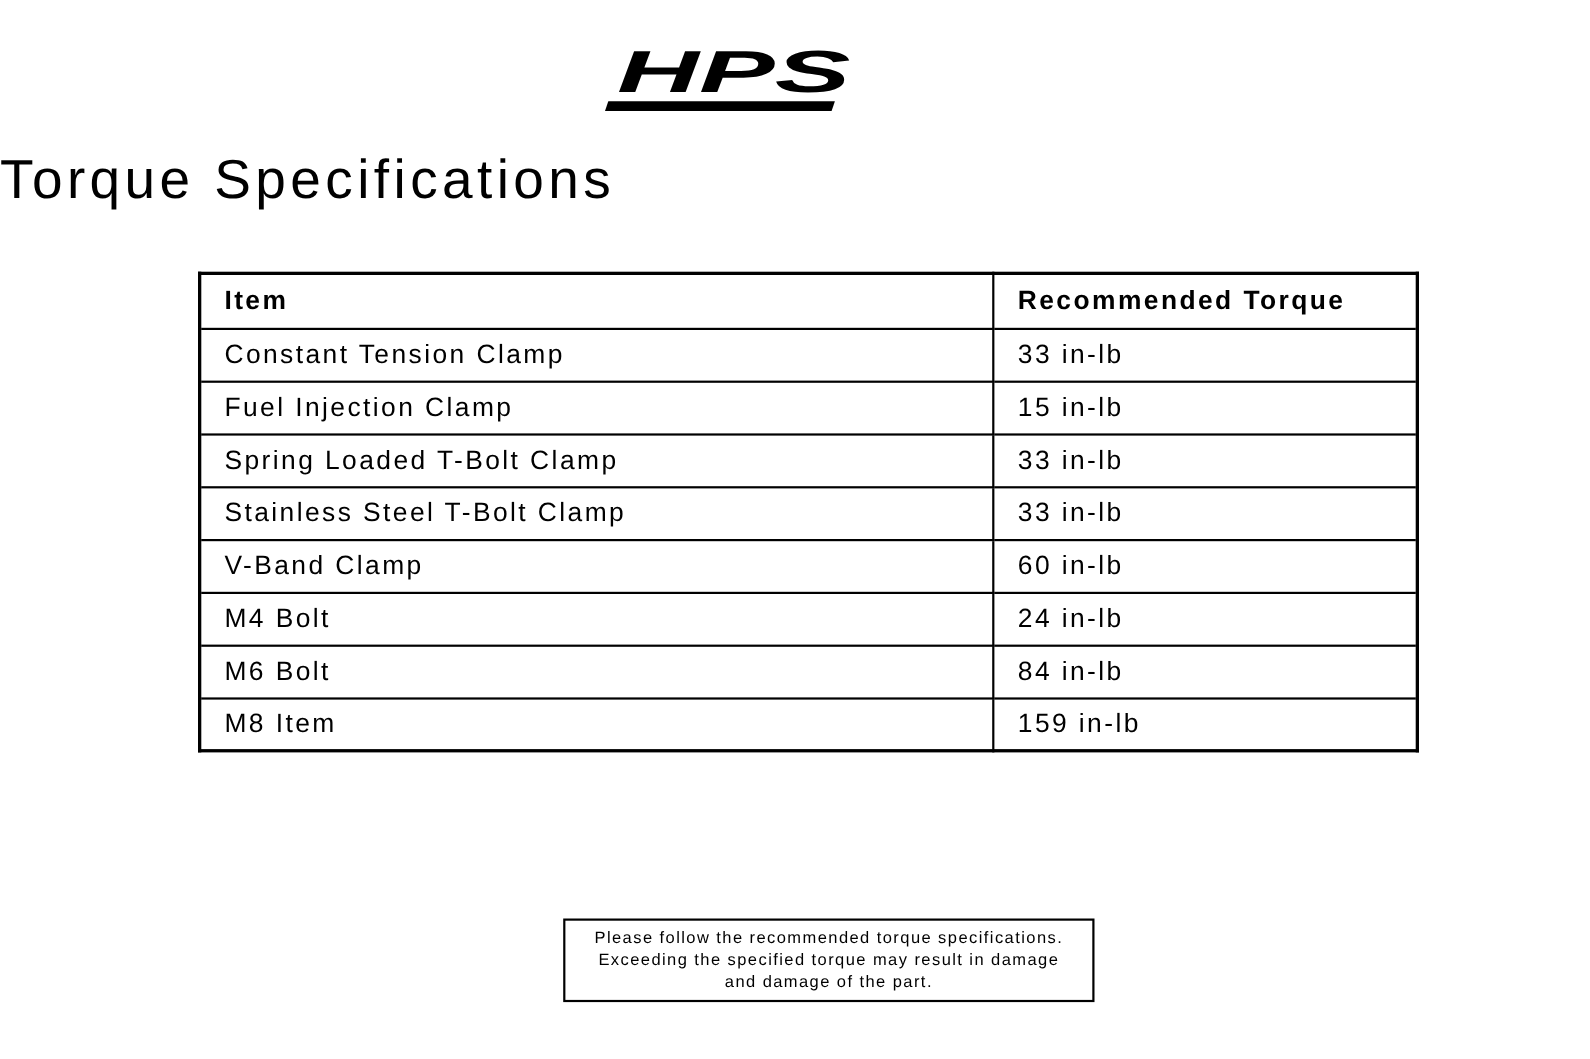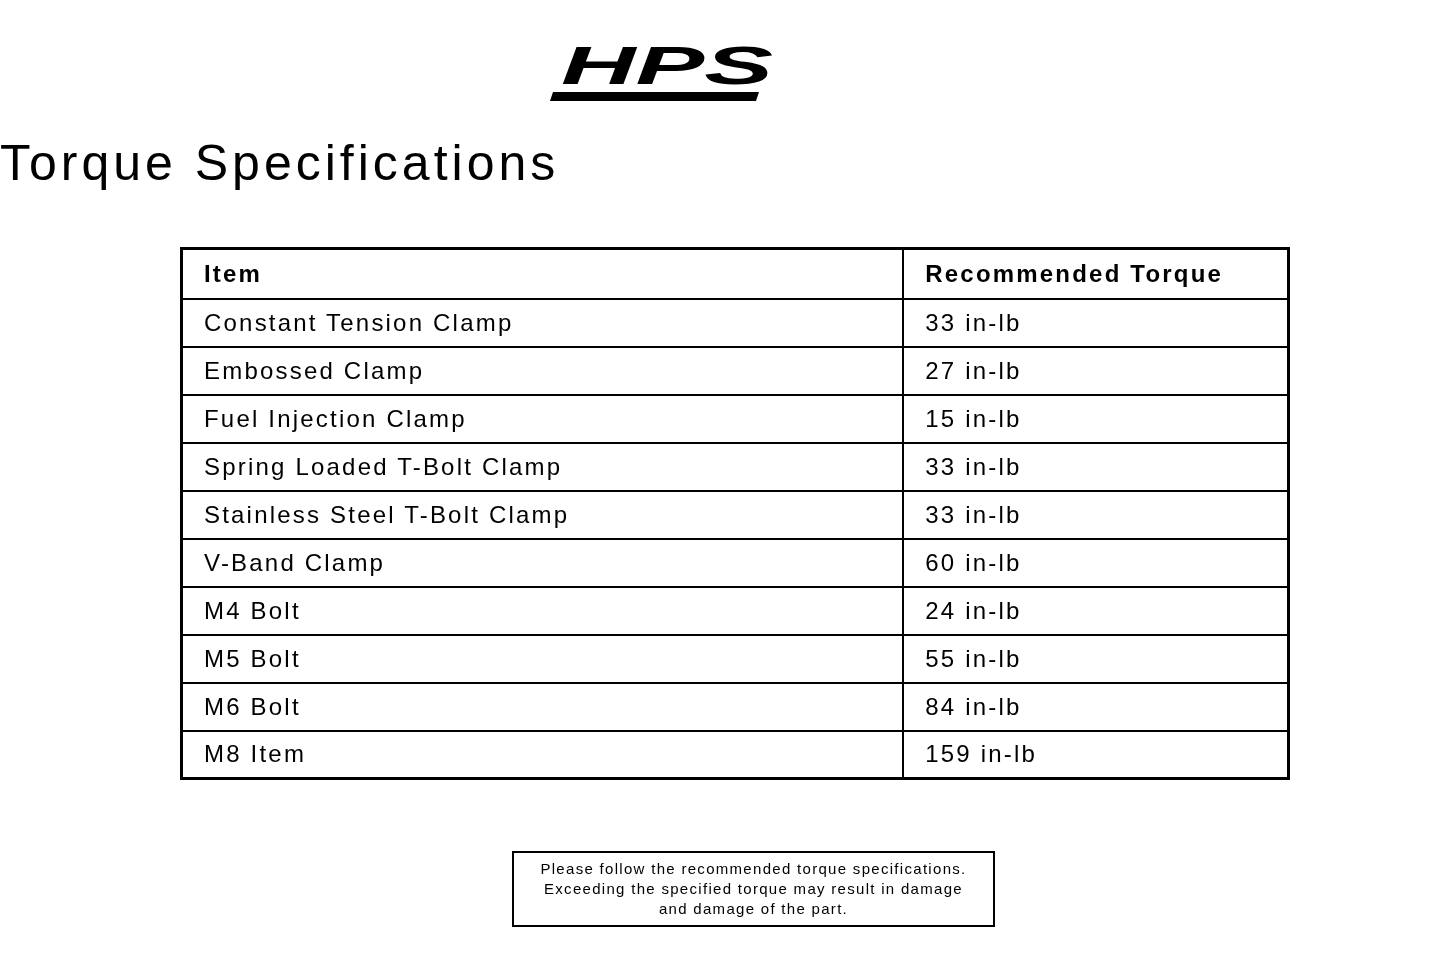--- a/index.html
+++ b/index.html
@@ -82,21 +82,20 @@
     border: 2px solid #000000;
     display: flex;
     flex-direction: column;
     justify-content: center;
     align-items: center;
     text-align: center;
     font-size: 15px;
     letter-spacing: 1.3px;
     line-height: 20px;
     color: #000000;
-    margin-top: 16px;
   }
 </style>
 </head>
 <body>
 
 <div class="page">
 
   <div class="logo">
     <svg width="250" height="80" viewBox="0 0 250 80">
       <text x="32" y="48" font-family="'Liberation Sans', sans-serif" font-size="54" font-weight="bold" font-style="italic" textLength="212" lengthAdjust="spacingAndGlyphs" fill="#000000">HPS</text>
@@ -116,46 +115,38 @@
         <th>Item</th>
         <th>Recommended Torque</th>
       </tr>
     </thead>
     <tbody>
       <tr>
         <td>Constant Tension Clamp</td>
         <td>33 in-lb</td>
       </tr>
       <tr>
-        <td>Embossed Clamp</td>
-        <td>27 in-lb</td>
-      </tr>
-      <tr>
         <td>Fuel Injection Clamp</td>
         <td>15 in-lb</td>
       </tr>
       <tr>
         <td>Spring Loaded T-Bolt Clamp</td>
         <td>33 in-lb</td>
       </tr>
       <tr>
         <td>Stainless Steel T-Bolt Clamp</td>
         <td>33 in-lb</td>
       </tr>
       <tr>
         <td>V-Band Clamp</td>
         <td>60 in-lb</td>
       </tr>
       <tr>
         <td>M4 Bolt</td>
         <td>24 in-lb</td>
-      </tr>
-      <tr>
-        <td>M5 Bolt</td>
-        <td>55 in-lb</td>
       </tr>
       <tr>
         <td>M6 Bolt</td>
         <td>84 in-lb</td>
       </tr>
       <tr>
         <td>M8 Item</td>
         <td>159 in-lb</td>
       </tr>
     </tbody>

